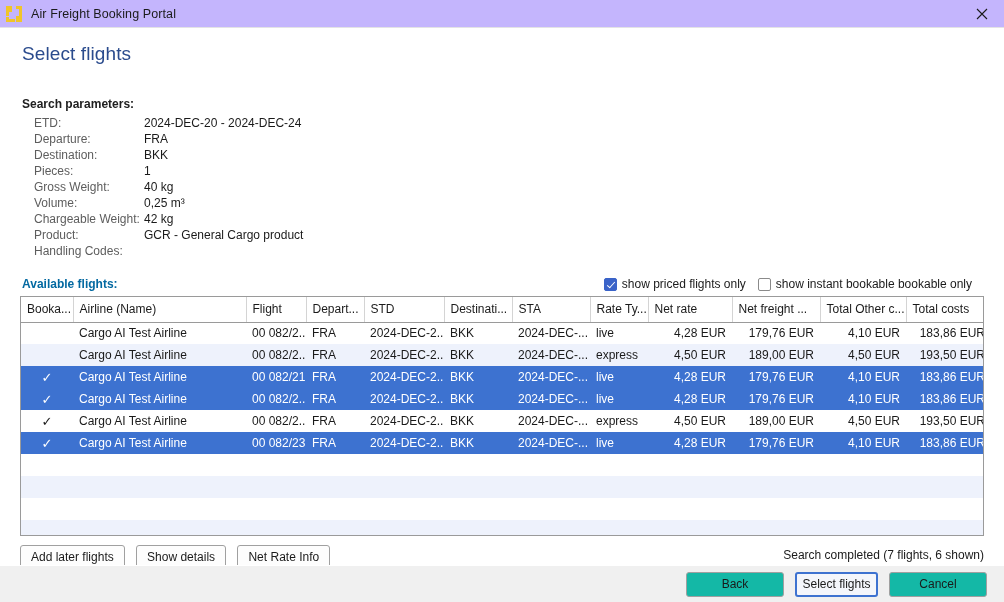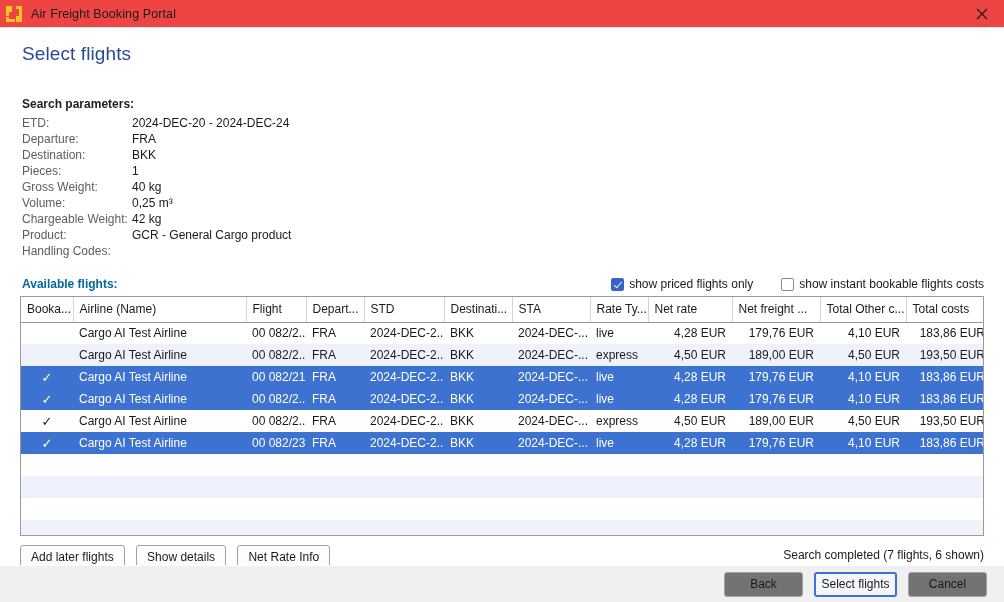--- a/index.html
+++ b/index.html
@@ -13,21 +13,21 @@
     overflow: hidden;
     font-family: "Liberation Sans", sans-serif;
     font-size: 12px;
     color: #1a1a1a;
     position: relative;
   }
 
   
   #titlebar {
     height: 27px;
-    background: #ef4444;
+    background: #c4b5fd;
     border-bottom: 1px solid #e3e3e5;
     display: flex;
     align-items: center;
     position: relative;
   }
   #app-icon {
     width: 16px;
     height: 16px;
     margin-left: 6px;
     position: relative;
@@ -74,21 +74,21 @@
   }
 
   #search-params-label {
     margin: 32px 0 4px 2px;
     font-size: 12px;
     font-weight: bold;
     color: #202020;
   }
   table.params {
     border-collapse: collapse;
-    margin-left: 2px;
+    margin-left: 14px;
   }
   table.params td {
     font-size: 12px;
     padding: 0;
     height: 16px;
     vertical-align: top;
     line-height: 16px;
     white-space: nowrap;
   }
   table.params td.k {
@@ -108,26 +108,26 @@
   }
   #avail-label {
     font-size: 12px;
     font-weight: bold;
     color: #0369a1;
     margin-left: 2px;
     line-height: 20px;
   }
   #filters {
     position: absolute;
-    right: 0;
+    right: 12px;
     top: 0;
     display: flex;
     align-items: center;
     line-height: 20px;
-    gap: 16px;
+    gap: 0px;
   }
   .filter {
     display: flex;
     align-items: center;
     margin-left: 12px;
     cursor: default;
   }
   .cbox {
     width: 13px; height: 13px;
     border: 1px solid #8a8a8a;
@@ -231,26 +231,26 @@
     height: 37px;
     background: #f0f0f0;
     border-top: 1px solid #ffffff;
     display: flex;
     align-items: center;
     justify-content: flex-end;
     box-sizing: border-box;
     padding-right: 17px;
   }
   #footer .btn {
-    width: 79px;
+    width: 98px;
     height: 25px;
     padding: 0;
     margin-left: 11px;
     text-align: center;
-    background: #737373;
+    background: #14b8a6;
   }
   #footer .btn.default {
     border: 2px solid #3d72d0;
     border-radius: 3px;
     background: #f4f6fb;
     width: 83px;
     height: 25px;
   }
 </style>
 </head>
@@ -323,21 +323,21 @@
 
   <div id="avail-row">
     <div id="avail-label">Available flights:</div>
     <div id="filters">
         <div class="filter">
           <span class="cbox checked"></span>
           <span>show priced flights only</span>
         </div>
         <div class="filter">
           <span class="cbox"></span>
-          <span>show instant bookable flights costs</span>
+          <span>show instant bookable bookable only</span>
         </div>
       </div>
   </div>
 
   <div id="grid">
     <table class="grid">
       <colgroup>
         <col style="width:52px">
         <col style="width:173px">
         <col style="width:60px">

